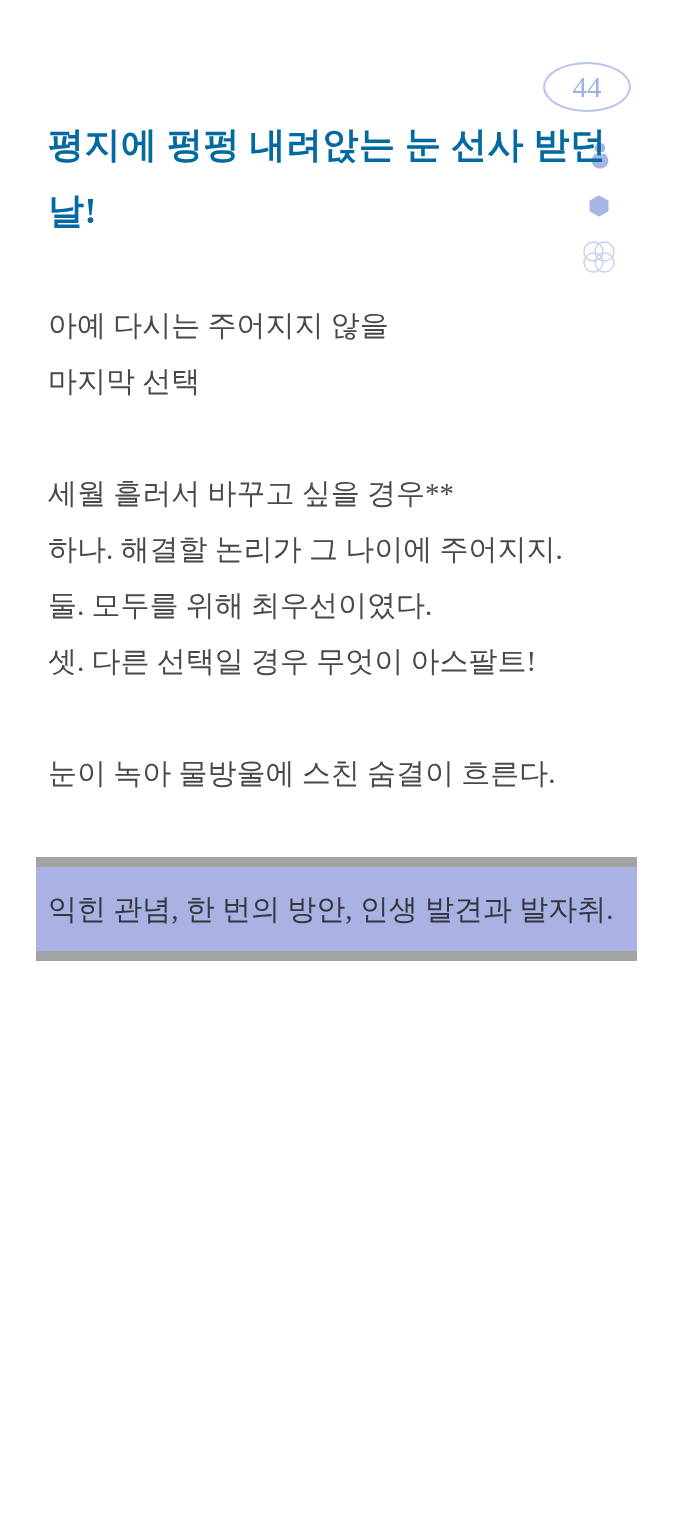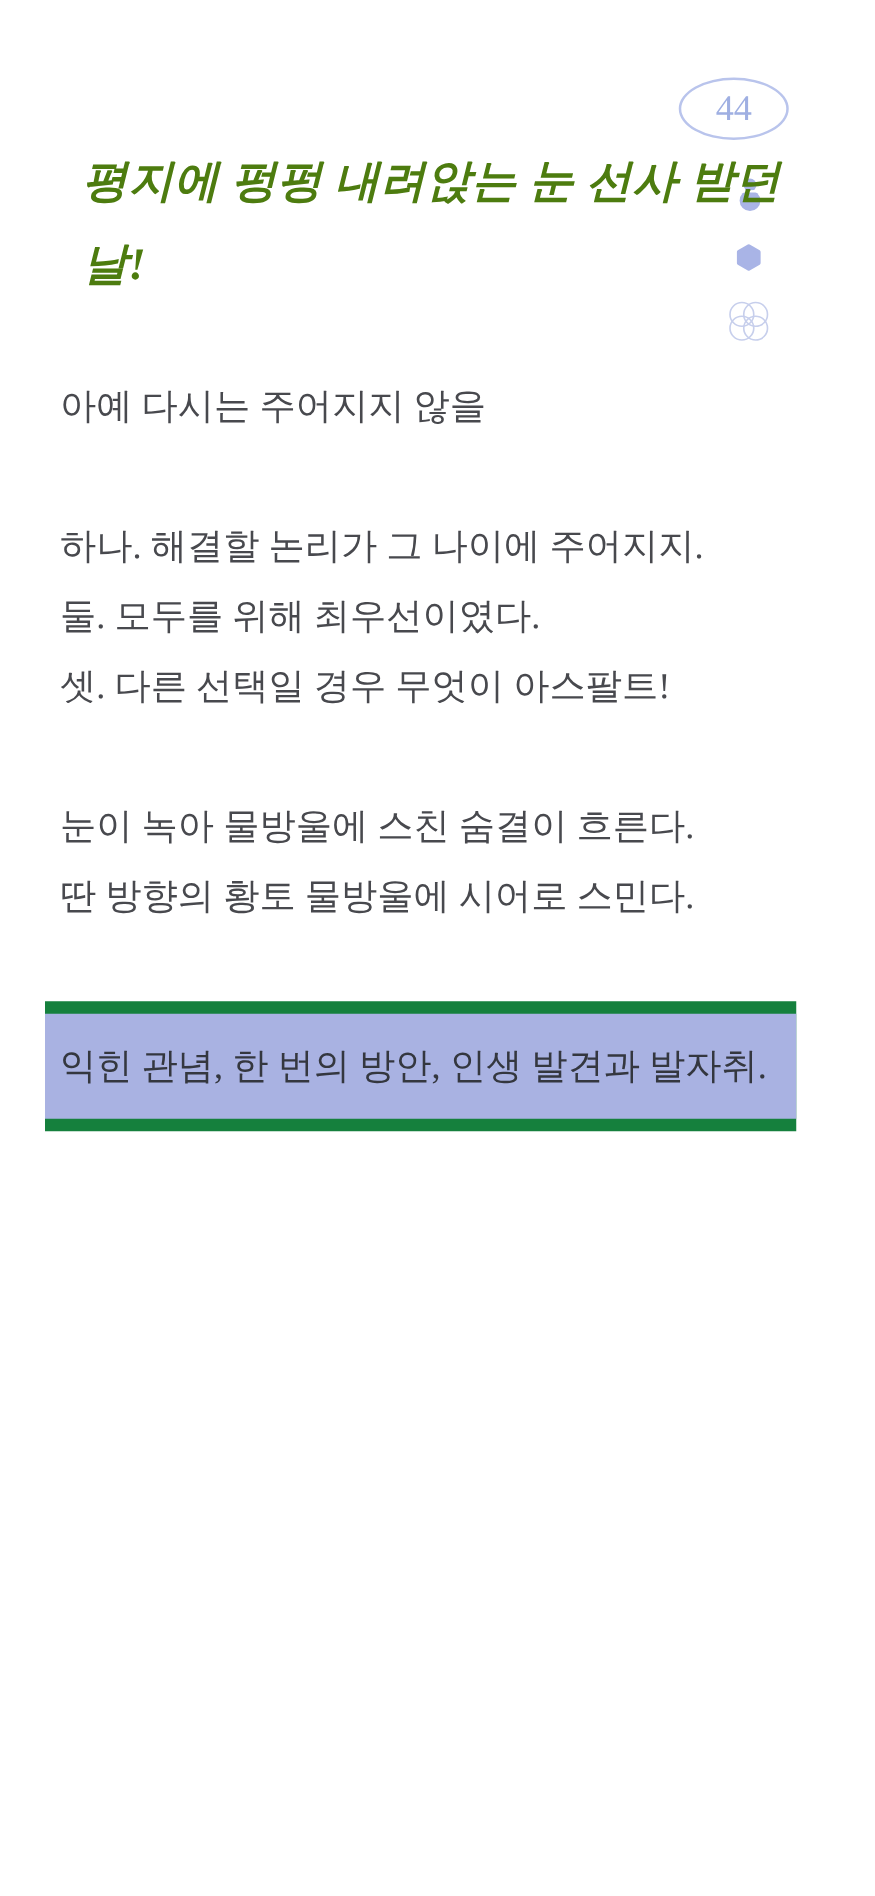--- a/index.html
+++ b/index.html
@@ -26,48 +26,47 @@
 
   
   .deco-icon { position: absolute; }
   .deco-snowman { top: 142px; left: 591px; }
   .deco-hexagon { top: 195px; left: 589px; }
   .deco-clover  { top: 237px; left: 579px; }
 
   
   .title {
     position: absolute;
-    top: 112px; left: 66px;
+    top: 112px; left: 48px;
     margin: 0;
     font-size: 36px;
     font-weight: 700;
     line-height: 66px;
-    color: #4d7c0f;
+    color: #0369a1;
     letter-spacing: 0.5px;
-    font-style: italic;
   }
   .title .t-line { white-space: nowrap; }
 
   
   .poem {
     position: absolute;
     top: 297px; left: 48px; right: 12px;
     font-size: 29px;
     line-height: 56px;
     color: #48494e;
   }
   .stanza { margin: 0 0 56px 0; }
   .stanza:last-of-type { margin-bottom: 0; }
   .p-line { white-space: nowrap; }
 
   
   .hl-outer {
     margin: 43px 0 0 -12px;
     width: 601px;
-    background: #15803d;
+    background: #a3a3a3;
     padding: 10px 0;
   }
   .hl-inner {
     display: block;
     background: #a9b2e2;
     padding: 14px 8px 14px 12px;
     color: #34373f;
     font-size: 29px;
     line-height: 56px;
     white-space: nowrap;
@@ -109,32 +108,33 @@
 
   <h1 class="title">
     <div class="t-line">평지에 펑펑 내려앉는 눈 선사 받던</div>
     <div class="t-line">날!</div>
   </h1>
 
   <div class="poem">
 
     <div class="stanza">
       <div class="p-line">아예 다시는 주어지지 않을</div>
+      <div class="p-line">마지막 선택</div>
     </div>
 
 
     <div class="stanza">
+      <div class="p-line">세월 흘러서 바꾸고 싶을 경우**</div>
       <div class="p-line">하나. 해결할 논리가 그 나이에 주어지지.</div>
       <div class="p-line">둘. 모두를 위해 최우선이였다.</div>
       <div class="p-line">셋. 다른 선택일 경우 무엇이 아스팔트!</div>
     </div>
 
     <div class="stanza">
       <div class="p-line">눈이 녹아 물방울에 스친 숨결이 흐른다.</div>
-      <div class="p-line">딴 방향의 황토 물방울에 시어로 스민다.</div>
     </div>
 
     <div class="hl-outer">
       <span class="hl-inner">익힌 관념, 한 번의 방안, 인생 발견과 발자취.</span>
     </div>
 
   </div>
 
 </div>
 

